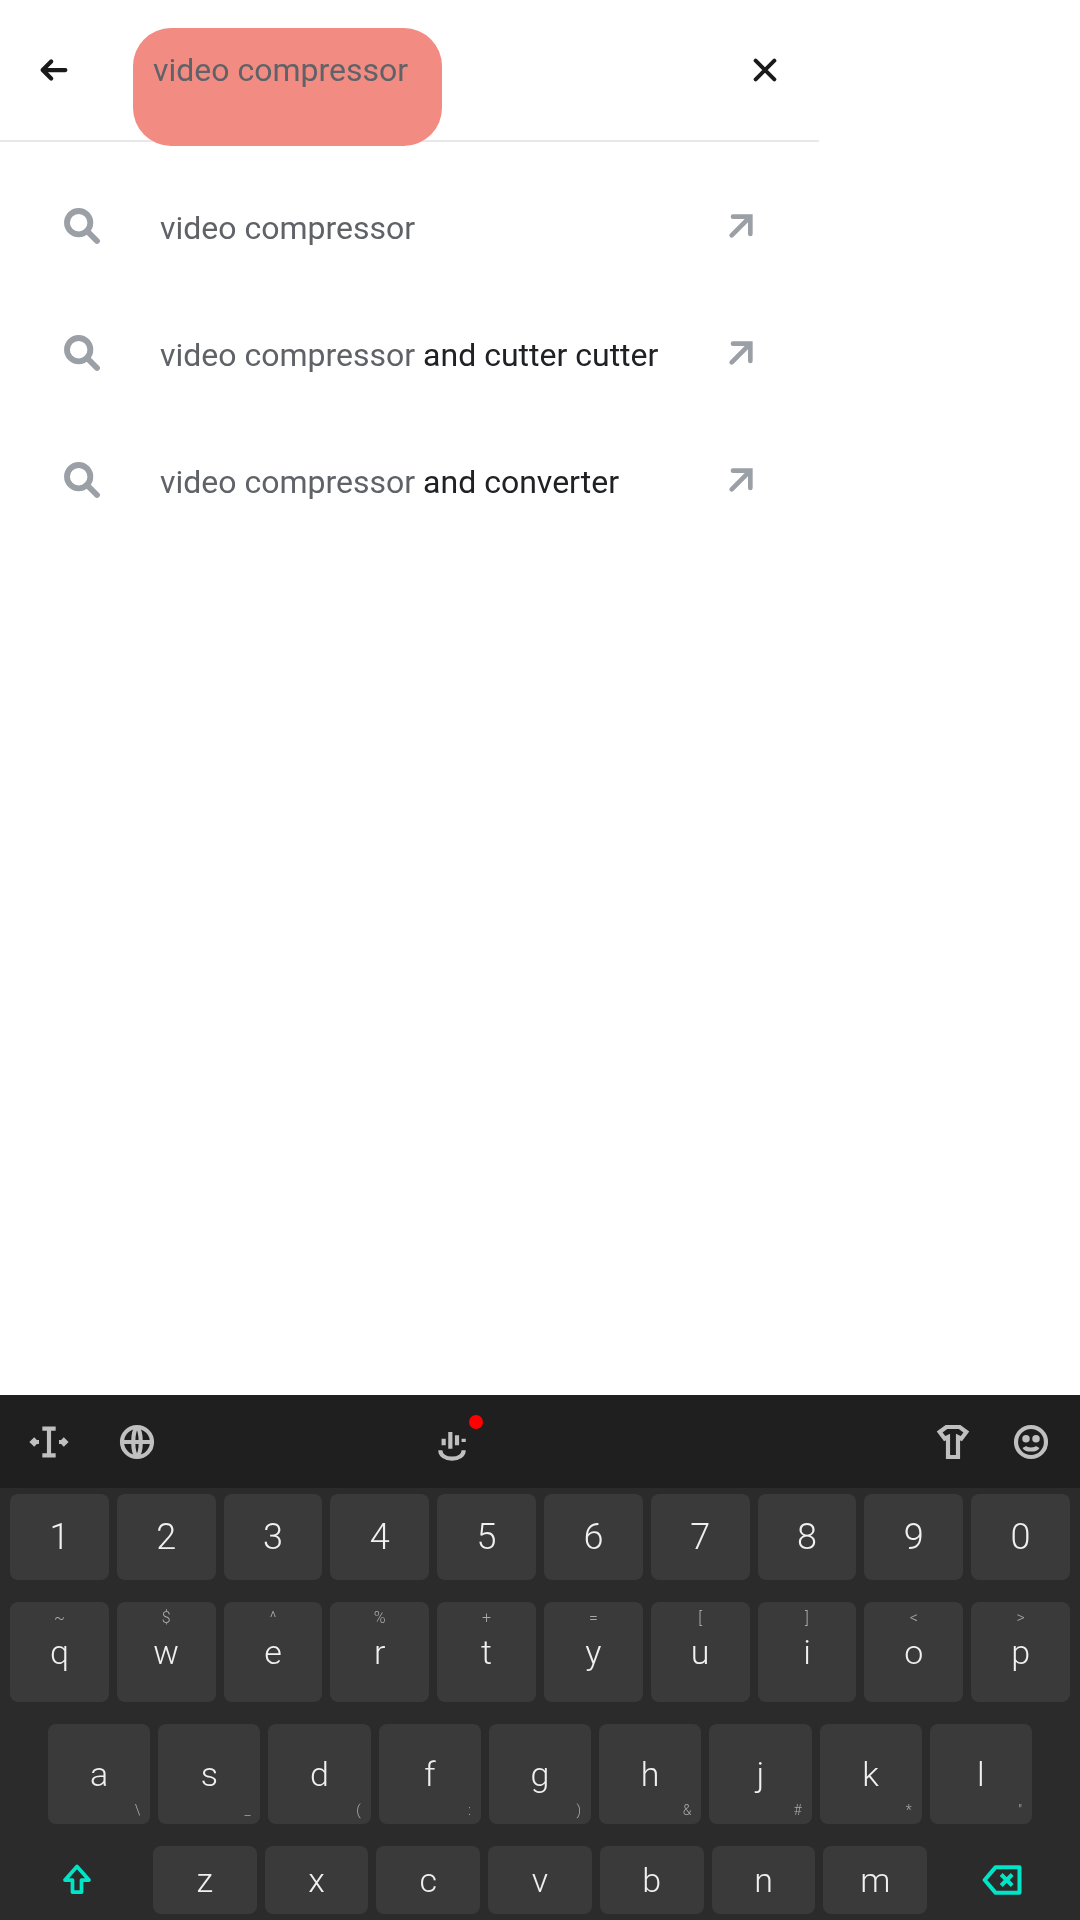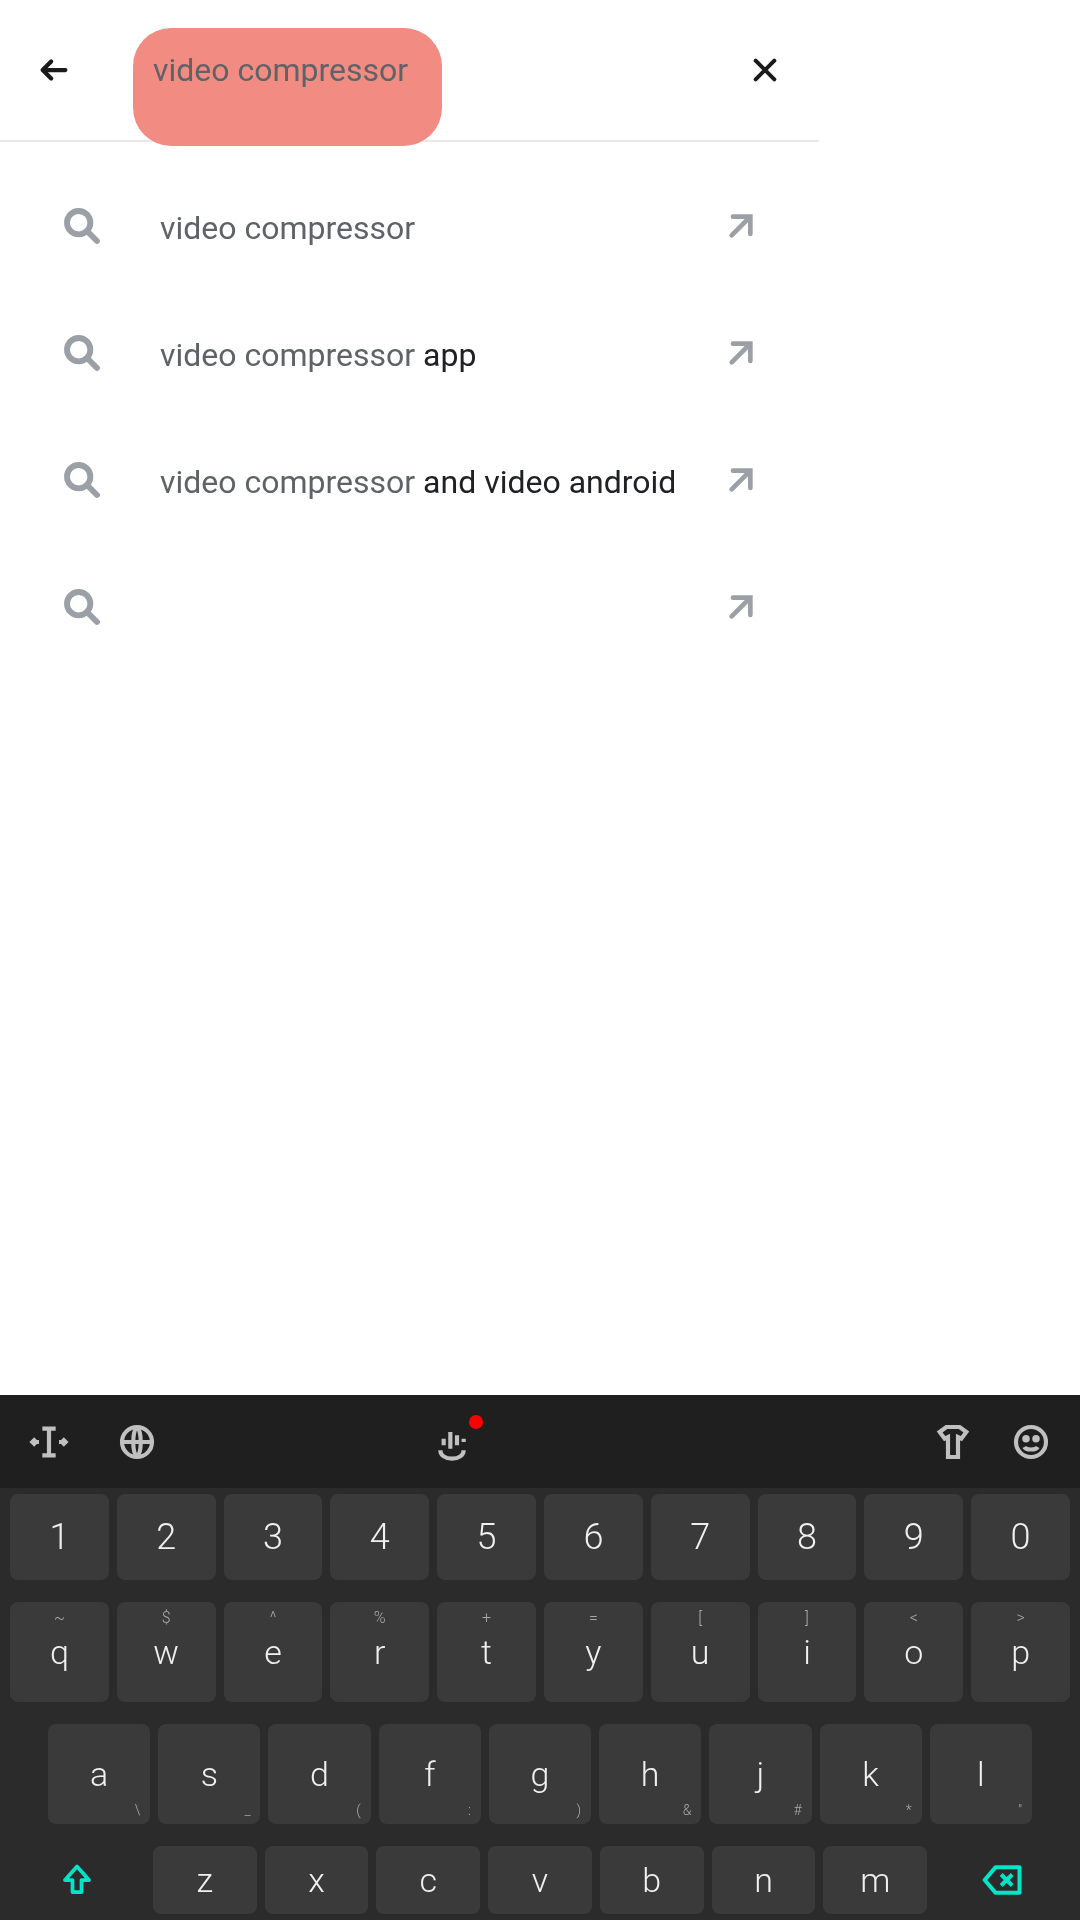--- a/index.html
+++ b/index.html
@@ -72,40 +72,31 @@
     <span class="label"><span class="dim">video compressor</span><span></span></span>
     <span class="insert-arrow"><svg viewBox="0 0 24 24">
           <path d="M5 19L19 5M6 5h13v13"></path>
         </svg></span>
   </div>
   <div class="sugg-row">
     <span class="srch-icon"><svg viewBox="0 0 24 24">
           <circle cx="10" cy="10" r="7"></circle>
           <path d="M15 15l6 6"></path>
         </svg></span>
-    <span class="label"><span class="dim">video compressor</span><span> app</span></span>
+    <span class="label"><span class="dim">video compressor</span><span> and cutter cutter</span></span>
     <span class="insert-arrow"><svg viewBox="0 0 24 24">
           <path d="M5 19L19 5M6 5h13v13"></path>
         </svg></span>
   </div>
   <div class="sugg-row">
     <span class="srch-icon"><svg viewBox="0 0 24 24">
           <circle cx="10" cy="10" r="7"></circle>
           <path d="M15 15l6 6"></path>
         </svg></span>
-    <span class="label"><span class="dim">video compressor</span><span> and video android</span></span>
-    <span class="insert-arrow"><svg viewBox="0 0 24 24">
-          <path d="M5 19L19 5M6 5h13v13"></path>
-        </svg></span>
-  </div>
-  <div class="sugg-row">
-    <span class="srch-icon"><svg viewBox="0 0 24 24">
-          <circle cx="10" cy="10" r="7"></circle>
-          <path d="M15 15l6 6"></path>
-        </svg></span>
+    <span class="label"><span class="dim">video compressor</span><span> and converter</span></span>
     <span class="insert-arrow"><svg viewBox="0 0 24 24">
           <path d="M5 19L19 5M6 5h13v13"></path>
         </svg></span>
   </div>
 </div>
 
 <div class="keyboard">
   <div class="kb-toolbar">
     <div class="kb-tool">
         <svg viewBox="0 0 24 24">

